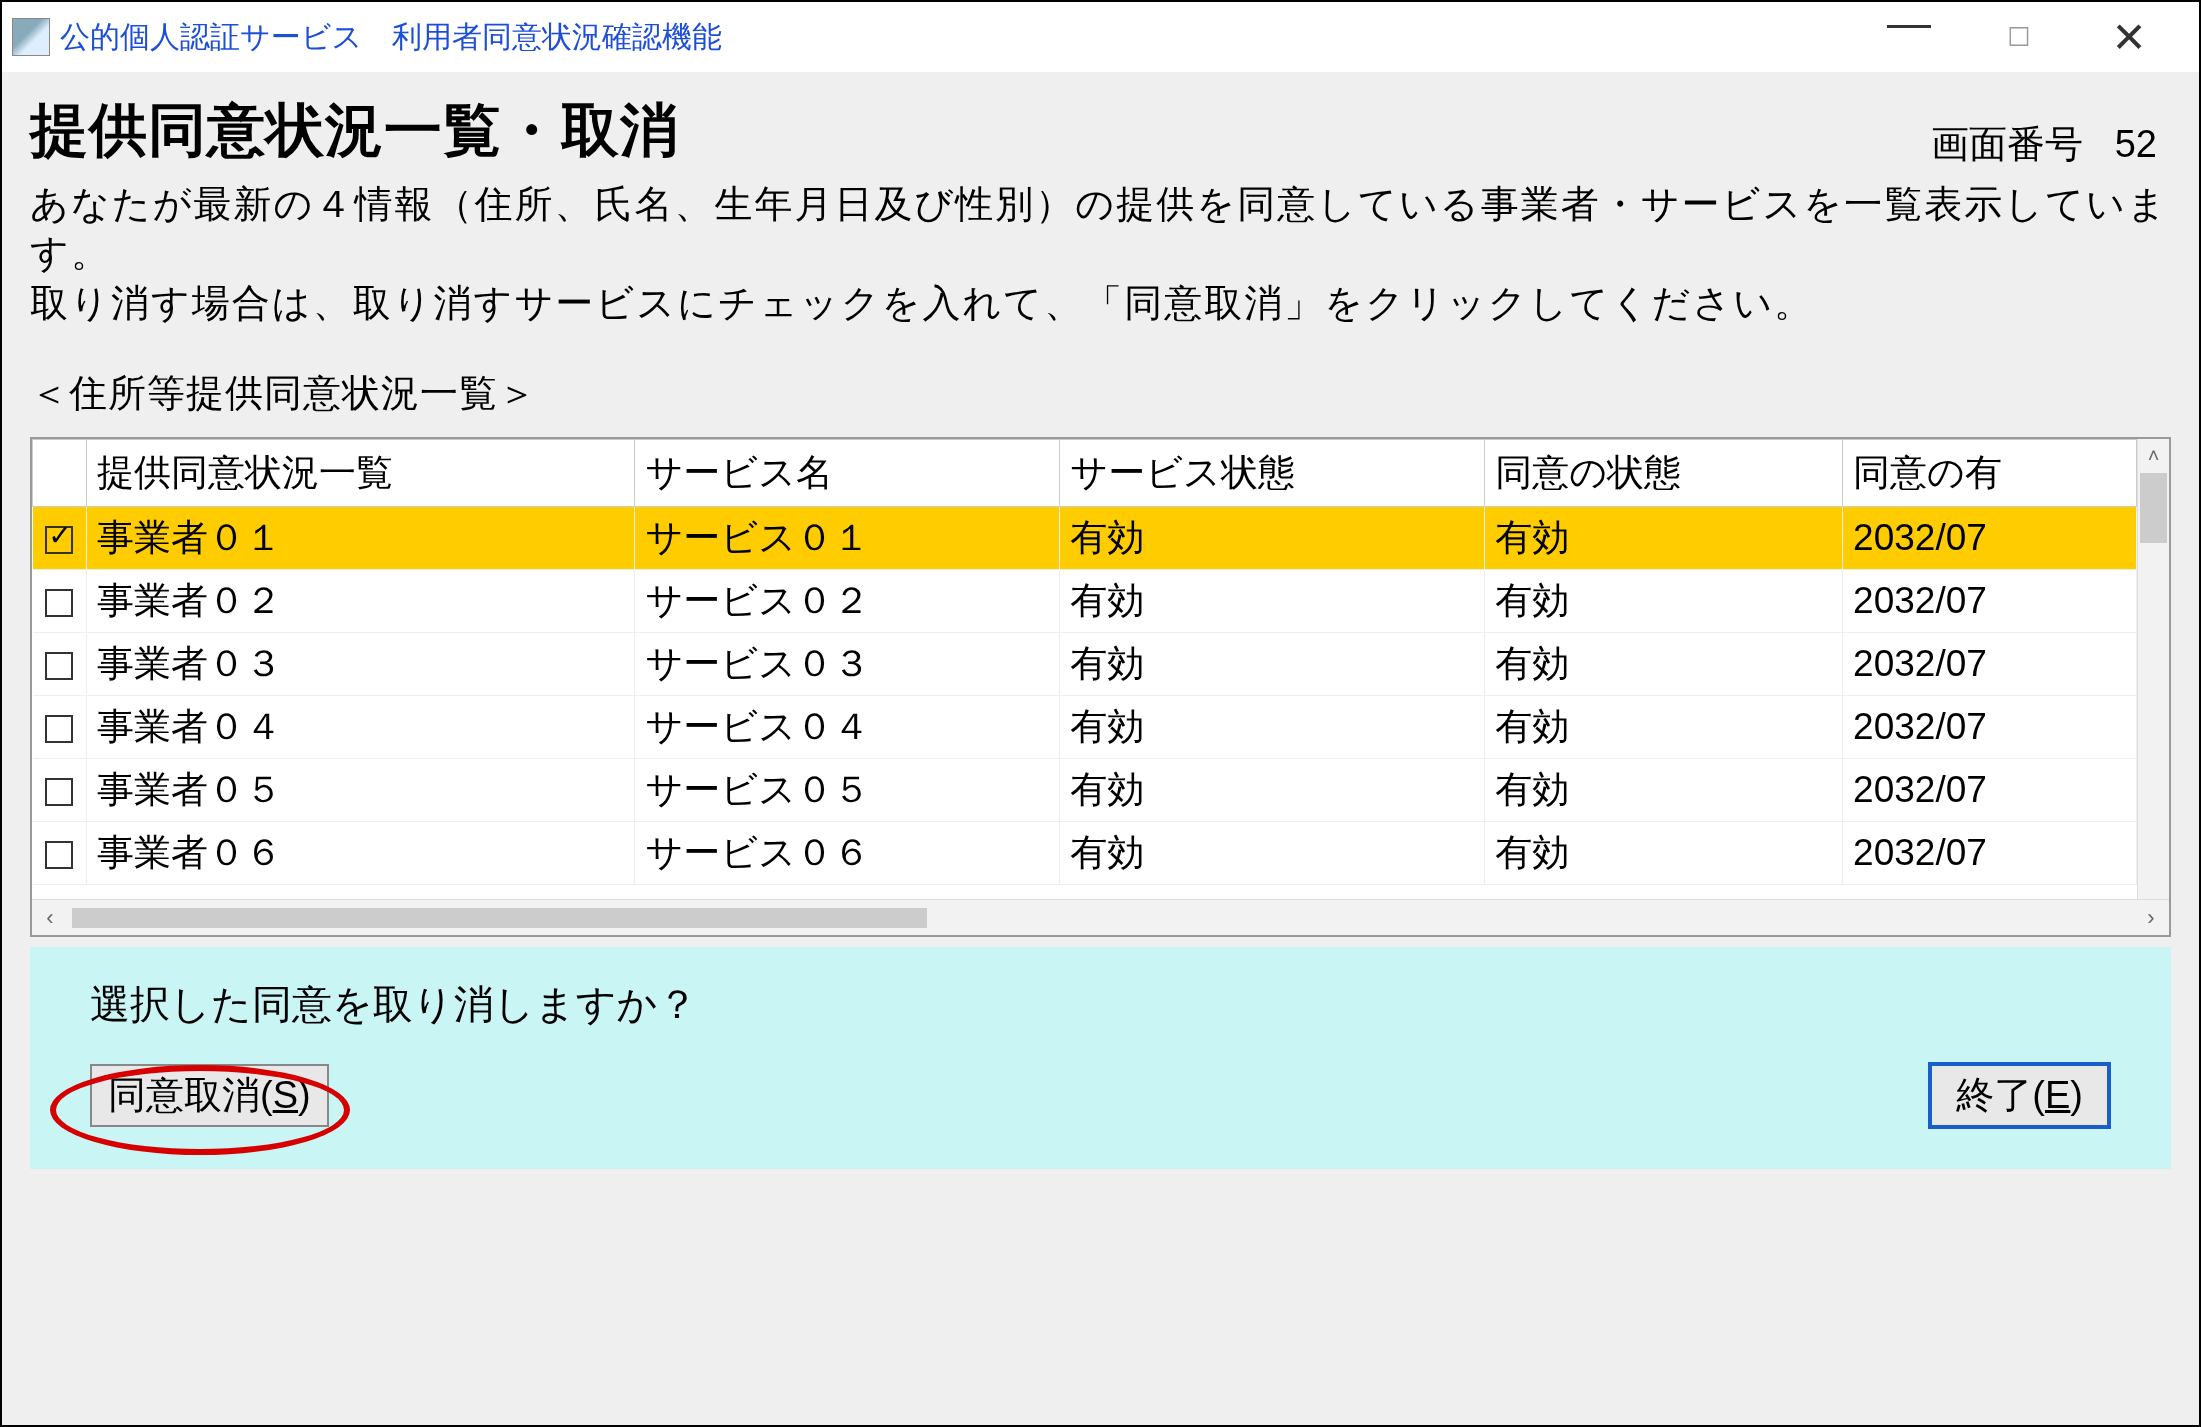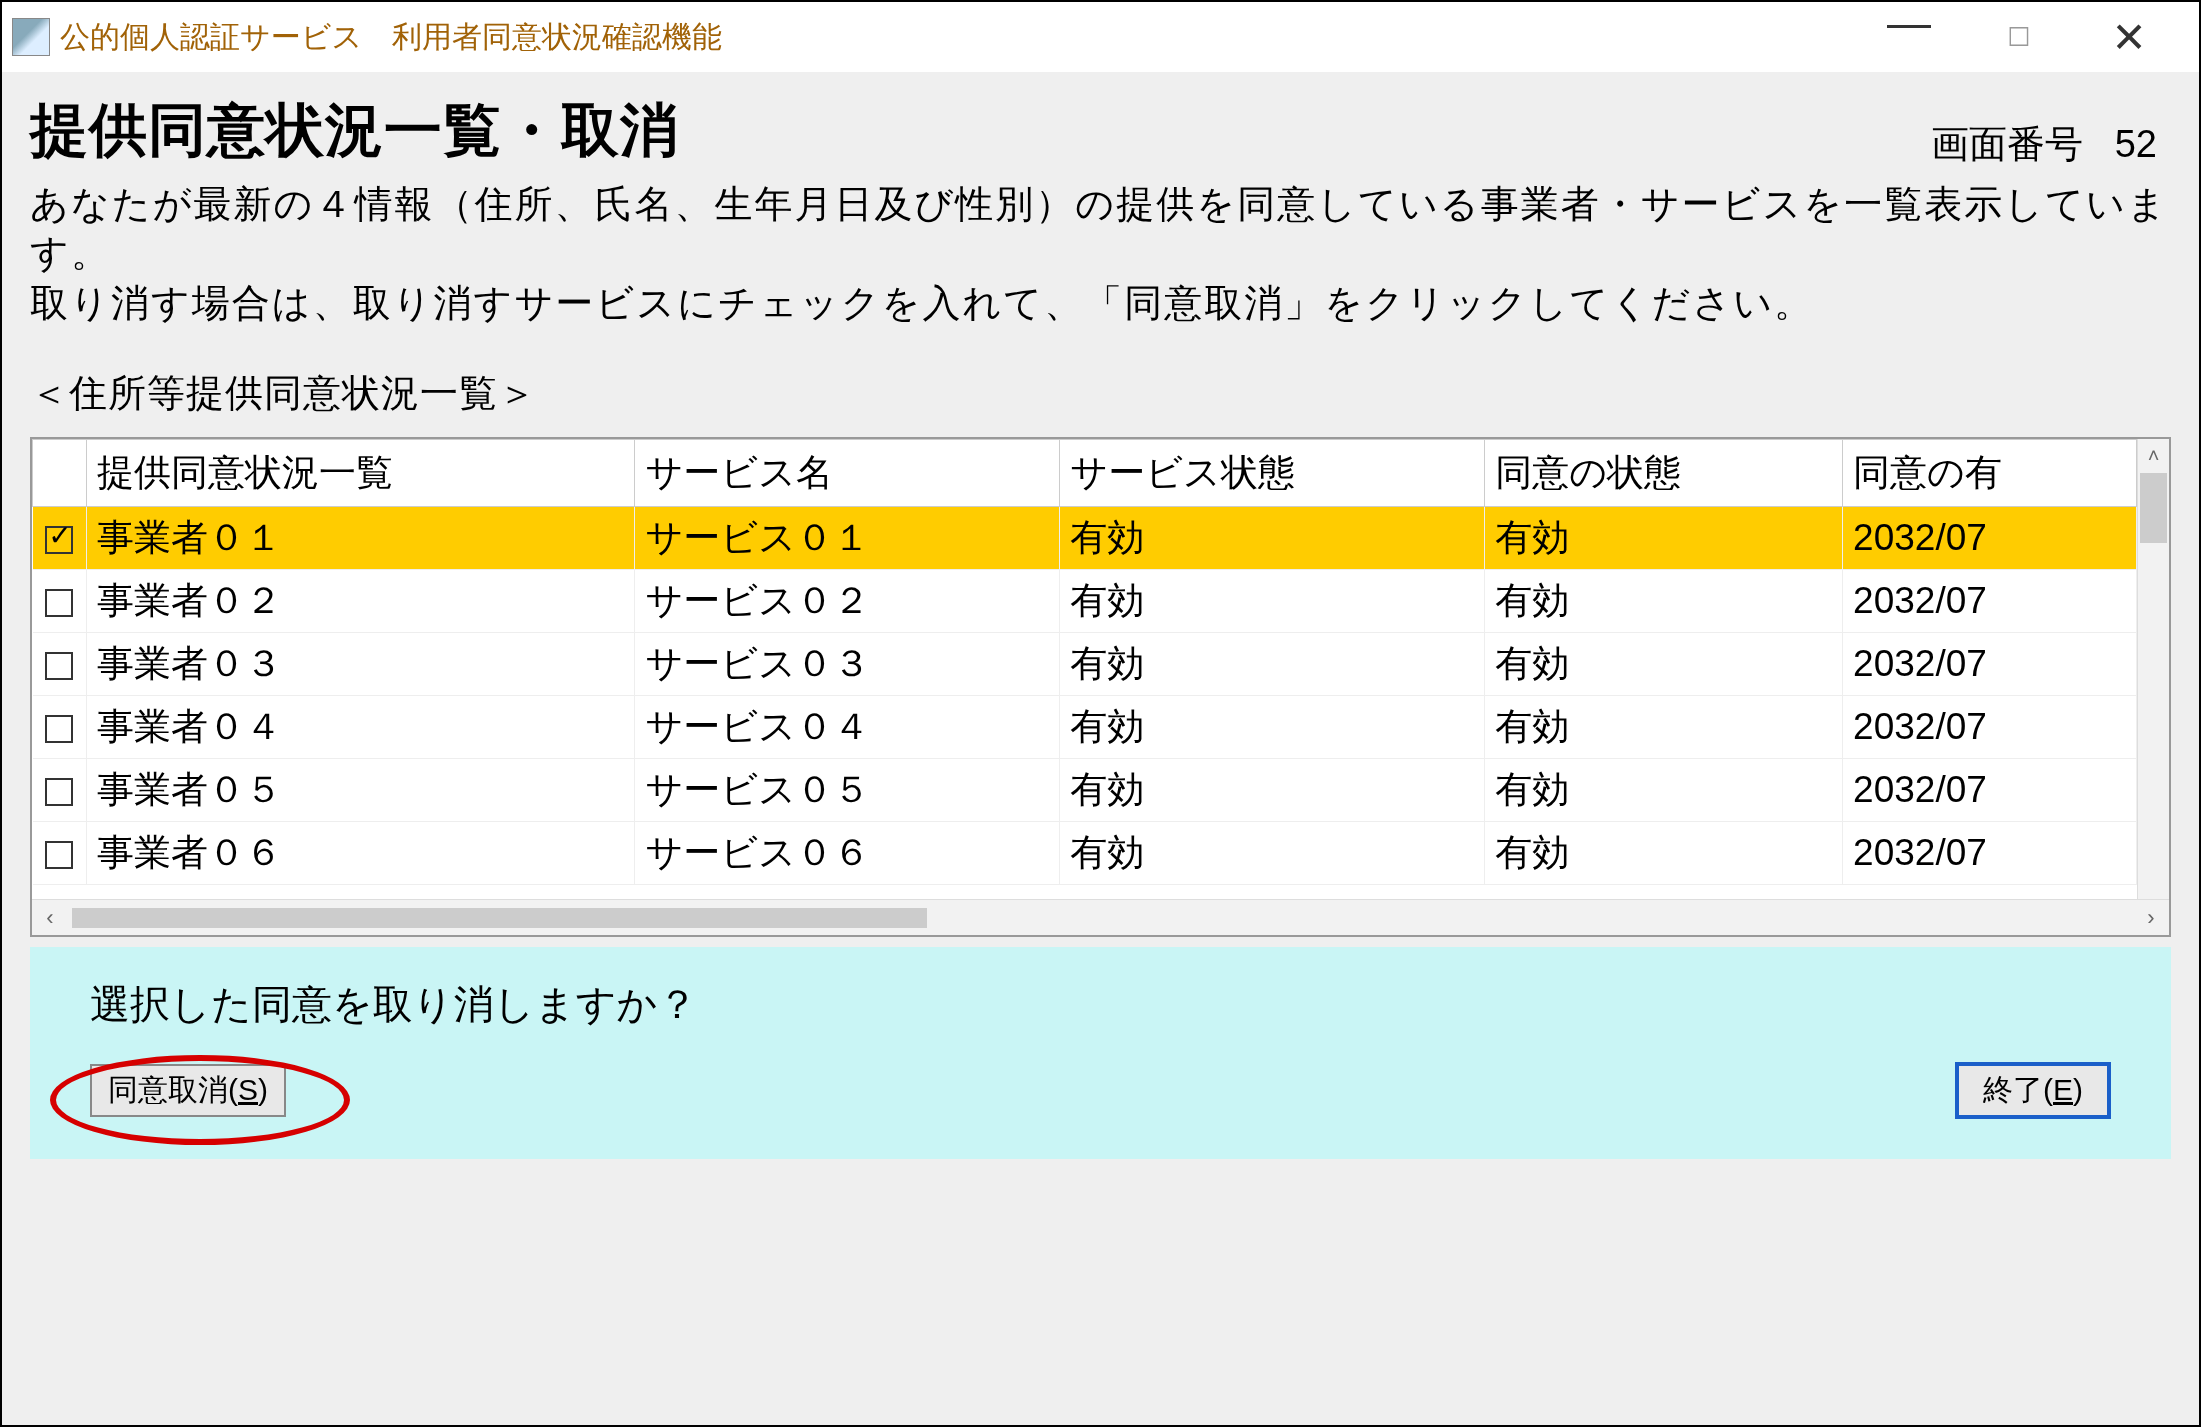--- a/index.html
+++ b/index.html
@@ -27,21 +27,21 @@
     }
     .titlebar-icon {
       width: 38px;
       height: 38px;
       margin-right: 10px;
       background: linear-gradient(135deg, #8ab 40%, #def 60%);
       border: 1px solid #888;
     }
     .titlebar-title {
       font-size: 30px;
-      color: #a16207;
+      color: #1d4ed8;
       flex: 1;
     }
     .titlebar-controls {
       display: flex;
       align-items: center;
       gap: 50px;
       padding-right: 30px;
     }
     .ctl-btn {
       width: 60px;
@@ -195,21 +195,21 @@
       font-size: 40px;
       font-weight: normal;
       margin-bottom: 30px;
     }
     .footer-buttons {
       display: flex;
       justify-content: space-between;
       align-items: center;
     }
     .btn {
-      font-size: 30px;
+      font-size: 38px;
       background: #e8e8e8;
       border: 2px solid #888;
       padding: 4px 16px;
     }
     .btn-cancel {
       position: relative;
     }
     .btn-exit {
       border: 4px solid #1a5fc9;
       background: #e8e8e8;

